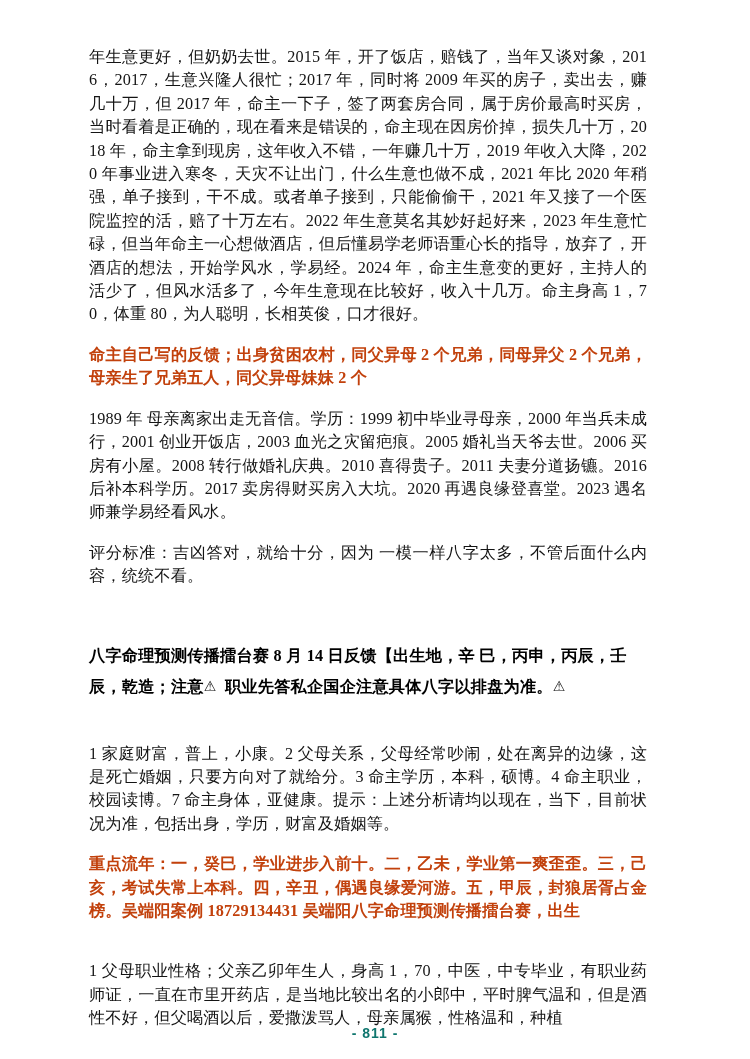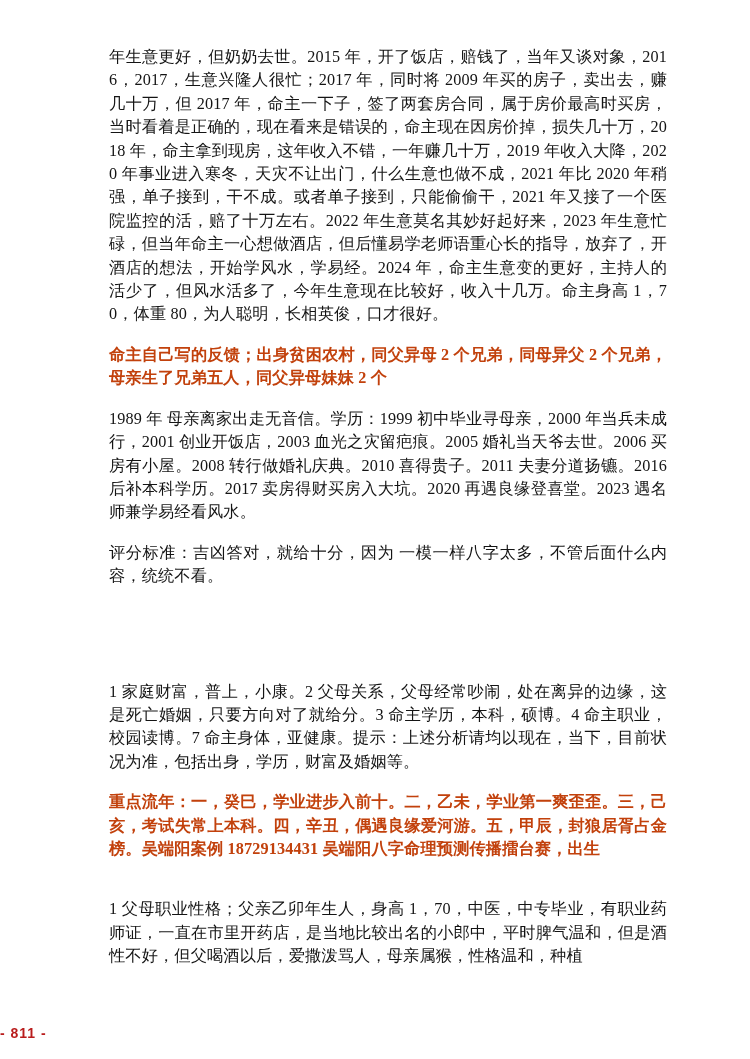--- a/index.html
+++ b/index.html
@@ -20,21 +20,21 @@
     position: absolute;
     left: 0;
     top: 0;
     width: 750px;
     height: 1059px;
     background: #ffffff;
     box-sizing: border-box;
   }
   .content {
     position: absolute;
-    left: 109px;
+    left: 89px;
     top: 46px;
     width: 558px;
   }
   
   .para {
     font-size: 16.2px;
     line-height: 23.4px;
     text-align: justify;
     text-justify: inter-ideograph;
     margin: 0 0 0 0;
@@ -78,26 +78,26 @@
     text-justify: inter-ideograph;
     word-break: break-all;
     color: #141414;
     letter-spacing: 0.15px;
   }
   .footer {
     position: absolute;
     left: 0;
     bottom: 18px;
     width: 750px;
-    text-align: left;
+    text-align: center;
     font-family: "Liberation Sans", sans-serif;
     font-size: 14px;
     font-weight: bold;
     letter-spacing: 1px;
-    color: #b91c1c;
+    color: #0f766e;
   }
 </style>
 </head>
 <body>
 
 <div class="page">
 
   <div class="content">
 
     <p class="para">年生意更好，但奶奶去世。2015 年，开了饭店，赔钱了，当年又谈对象，2016，2017，生意兴隆人很忙；2017 年，同时将 2009 年买的房子，卖出去，赚几十万，但 2017 年，命主一下子，签了两套房合同，属于房价最高时买房，当时看着是正确的，现在看来是错误的，命主现在因房价掉，损失几十万，2018 年，命主拿到现房，这年收入不错，一年赚几十万，2019 年收入大降，2020 年事业进入寒冬，天灾不让出门，什么生意也做不成，2021 年比 2020 年稍强，单子接到，干不成。或者单子接到，只能偷偷干，2021 年又接了一个医院监控的活，赔了十万左右。2022 年生意莫名其妙好起好来，2023 年生意忙碌，但当年命主一心想做酒店，但后懂易学老师语重心长的指导，放弃了，开酒店的想法，开始学风水，学易经。2024 年，命主生意变的更好，主持人的活少了，但风水活多了，今年生意现在比较好，收入十几万。命主身高 1，70，体重 80，为人聪明，长相英俊，口才很好。</p>
@@ -109,20 +109,25 @@
     <div class="gap-md"></div>
 
     <p class="para">1989 年  母亲离家出走无音信。学历：1999 初中毕业寻母亲，2000 年当兵未成行，2001 创业开饭店，2003 血光之灾留疤痕。2005 婚礼当天爷去世。2006 买房有小屋。2008 转行做婚礼庆典。2010 喜得贵子。2011 夫妻分道扬镳。2016 后补本科学历。2017 卖房得财买房入大坑。2020 再遇良缘登喜堂。2023 遇名师兼学易经看风水。</p>
 
     <div class="gap-md"></div>
 
     <p class="para">评分标准：吉凶答对，就给十分，因为  一模一样八字太多，不管后面什么内容，统统不看。</p>
 
     <div class="gap-xxl"></div>
 
+    <div class="heading">
+      <span>八字命理预测传播擂台赛 8 月 14 日反馈【出生地，辛  巳，丙申，丙辰，壬</span><br>
+      <span>辰，乾造；注意</span><span class="warn-glyph">⚠</span>&nbsp;
+      <span>职业先答私企国企注意具体八字以排盘为准。</span><span class="warn-glyph">⚠</span>
+    </div>
 
     <div class="gap-xl"></div>
 
     <p class="para">1 家庭财富，普上，小康。2 父母关系，父母经常吵闹，处在离异的边缘，这是死亡婚姻，只要方向对了就给分。3 命主学历，本科，硕博。4 命主职业，校园读博。7 命主身体，亚健康。提示：上述分析请均以现在，当下，目前状况为准，包括出身，学历，财富及婚姻等。</p>
 
     <div class="gap-md"></div>
 
     <p class="para bold">重点流年：一，癸巳，学业进步入前十。二，乙未，学业第一爽歪歪。三，己亥，考试失常上本科。四，辛丑，偶遇良缘爱河游。五，甲辰，封狼居胥占金榜。吴端阳案例 18729134431 吴端阳八字命理预测传播擂台赛，出生</p>
 
     <div class="gap-sm"></div>

